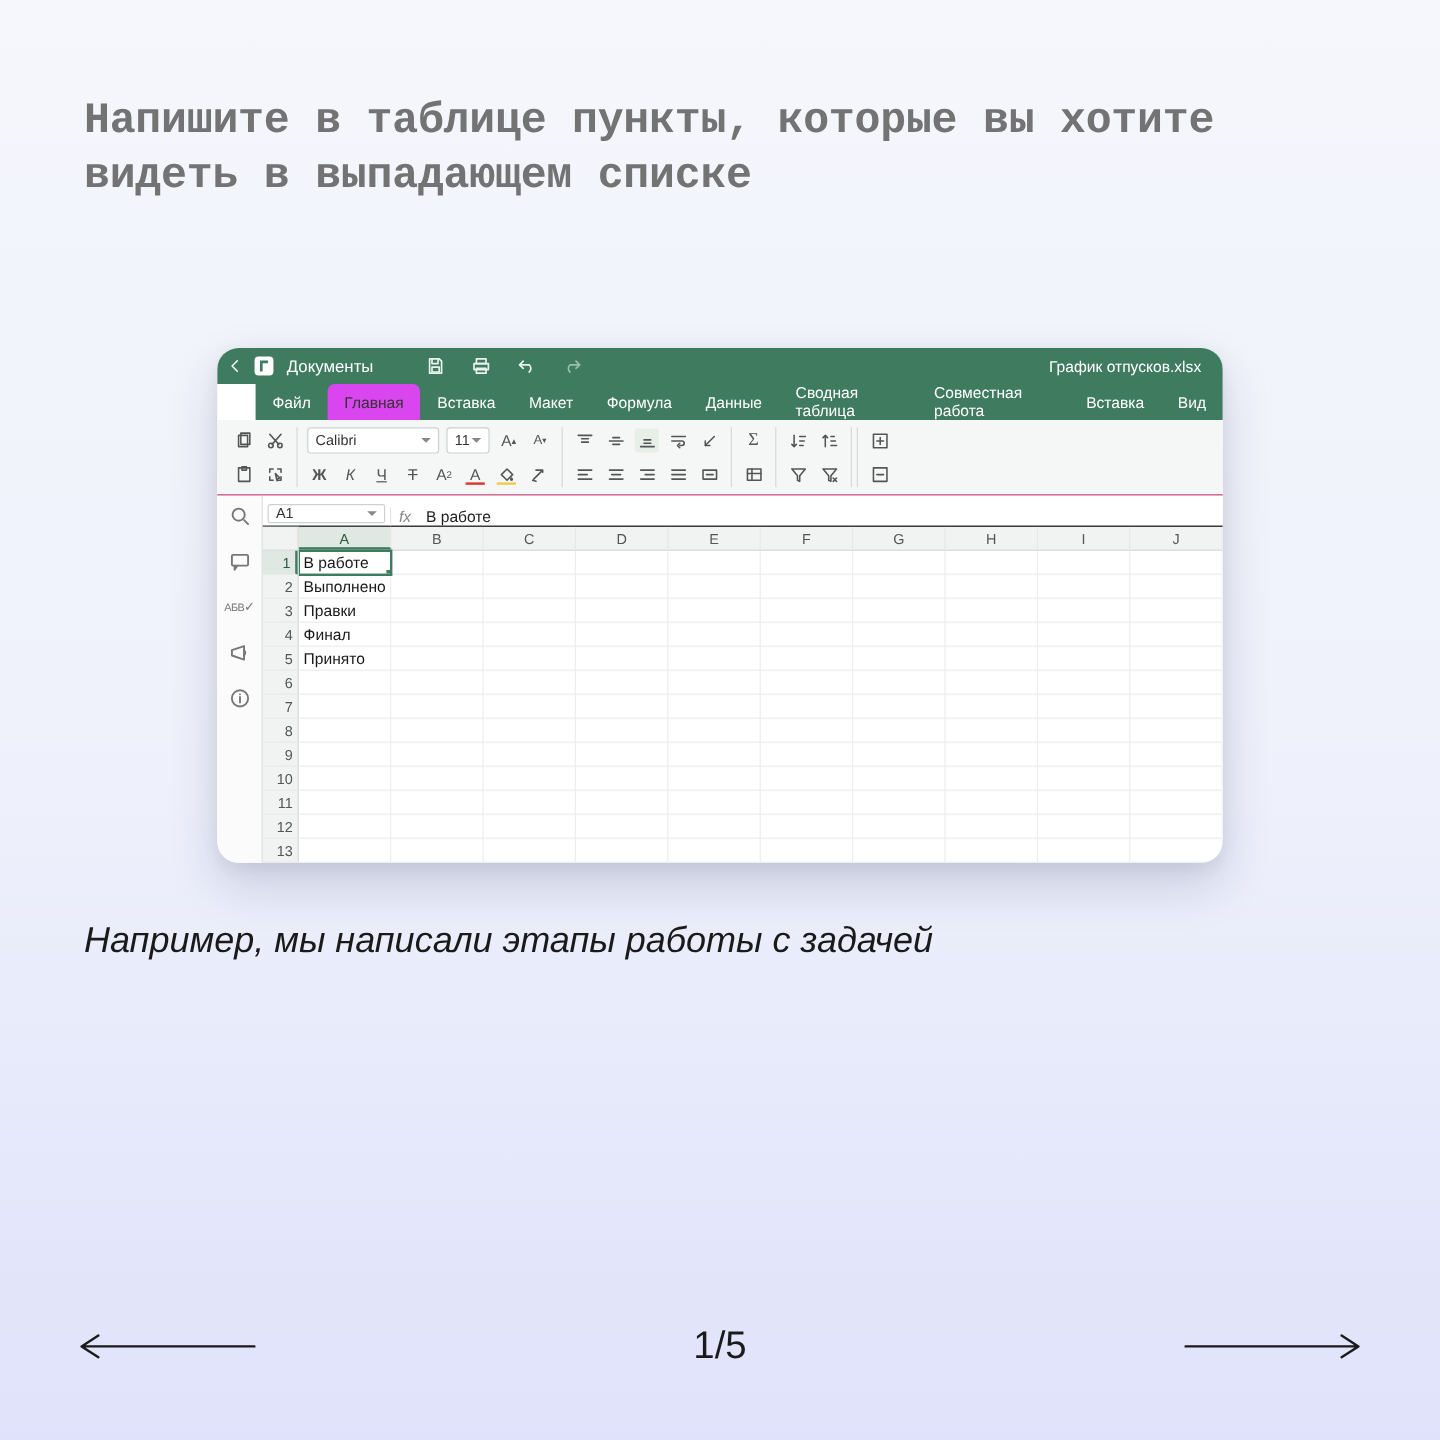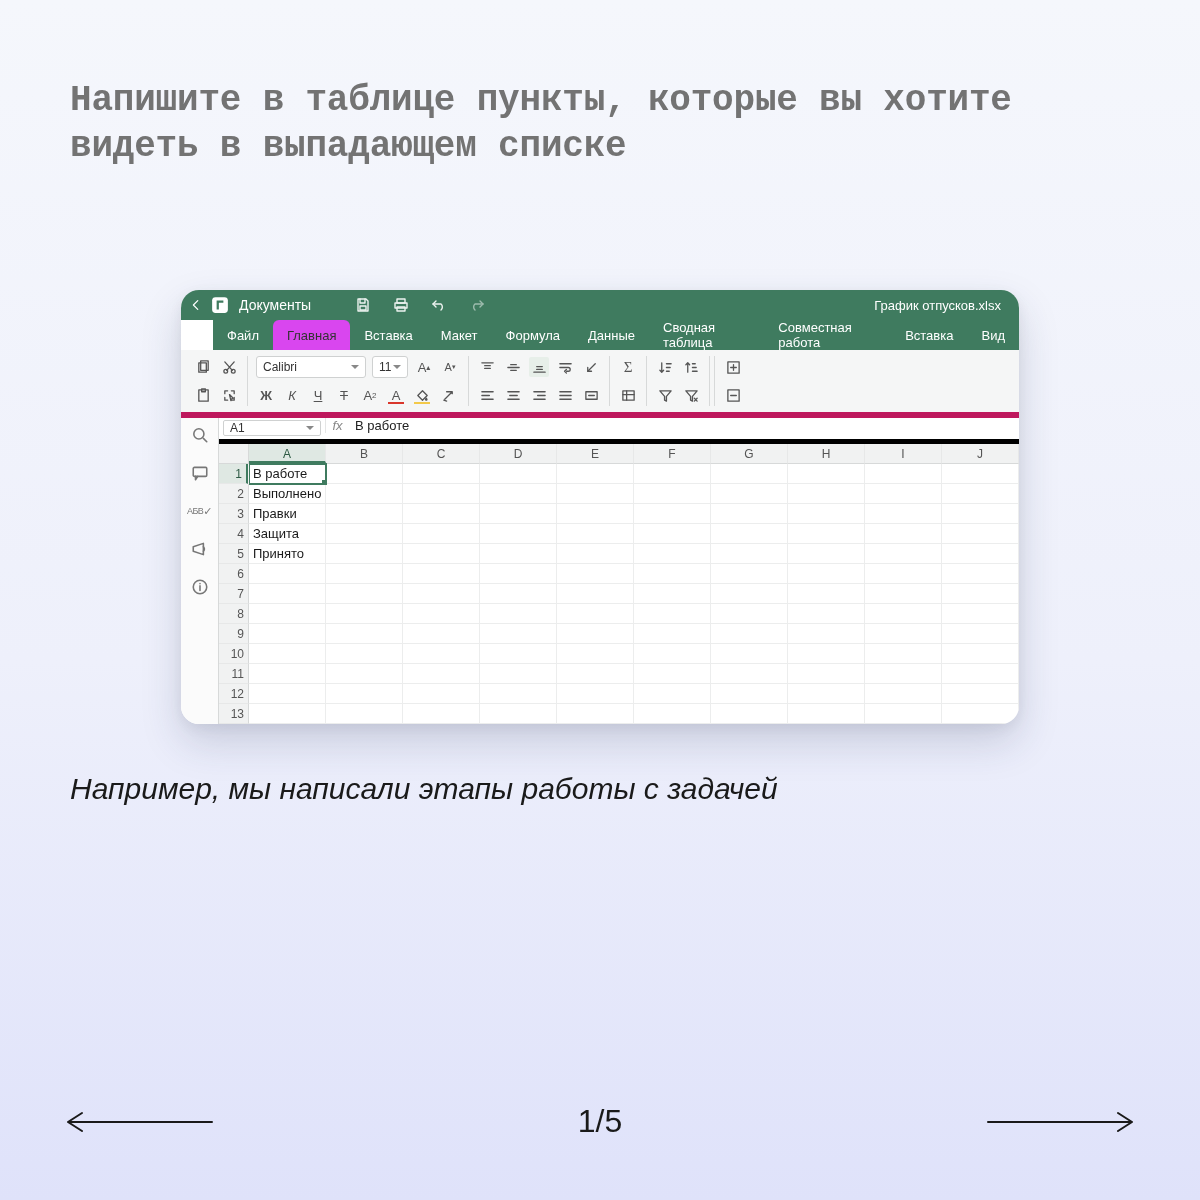--- a/index.html
+++ b/index.html
@@ -63,21 +63,21 @@
     cursor: pointer;
   }
   .menubar .tab.active {
     background: #d946ef;
     color: #333;
     border-radius: 6px 6px 0 0;
   }
 
   .ribbon {
     background: #f5f6f6;
-    border-bottom: 6px solid #be185d;
+    border-bottom: 1px solid #be185d;
     padding: 4px 11px 4px 6px;
     display: flex;
     gap: 0;
     color: #555;
   }
   .ribbon .col { display:flex; flex-direction:column; gap:6px; padding: 2px 6px; }
   .ribbon .sep { width:1px; background:#d7d9d9; margin: 2px 2px; }
   .ribbon .row { display:flex; align-items:center; gap:6px; height:22px; }
   .btn { width:20px; height:20px; display:flex; align-items:center; justify-content:center; border-radius:2px; }
   .btn svg { width:15px; height:15px; }
@@ -95,22 +95,22 @@
   .font-select { width: 110px; }
   .size-select { width: 36px; }
   .format-select { width: 98px; }
   .ul-red { position:relative; }
   .ul-red::after{content:"";position:absolute;left:2px;right:2px;bottom:1px;height:2px;background:#d9362b;}
   .ul-yellow::after{content:"";position:absolute;left:2px;right:2px;bottom:1px;height:2px;background:#f3c94a;}
   .ul-yellow{position:relative;}
 
   
   .fx-row {
-    display:flex; align-items:flex-start; height:26px;
-    border-bottom:5px solid #000000; background:#fff;
+    display:flex; align-items:flex-end; height:26px;
+    border-bottom:1px solid #000000; background:#fff;
   }
   .sidebar {
     width: 38px;
     border-right: 1px solid #d7d9d9;
     display:flex; flex-direction:column; align-items:center;
     padding-top: 8px; gap: 20px; color:#777; background:#fbfbfb;
   }
   .sidebar .sicon { width:18px; height:18px; display:flex; align-items:center; justify-content:center; }
   .body { display:flex; }
   .content { flex:1; display:flex; flex-direction:column; }
@@ -505,21 +505,21 @@
                   <div class="cell"></div>
                   <div class="cell"></div>
                   <div class="cell"></div>
                   <div class="cell"></div>
                   <div class="cell"></div>
                   <div class="cell"></div>
                   <div class="cell"></div>
                   <div class="cell"></div>
                 </div>
                 <div class="row-c">
-                  <div class="cell">Защита</div>
+                  <div class="cell">Финал</div>
                   <div class="cell"></div>
                   <div class="cell"></div>
                   <div class="cell"></div>
                   <div class="cell"></div>
                   <div class="cell"></div>
                   <div class="cell"></div>
                   <div class="cell"></div>
                   <div class="cell"></div>
                   <div class="cell"></div>
                 </div>

